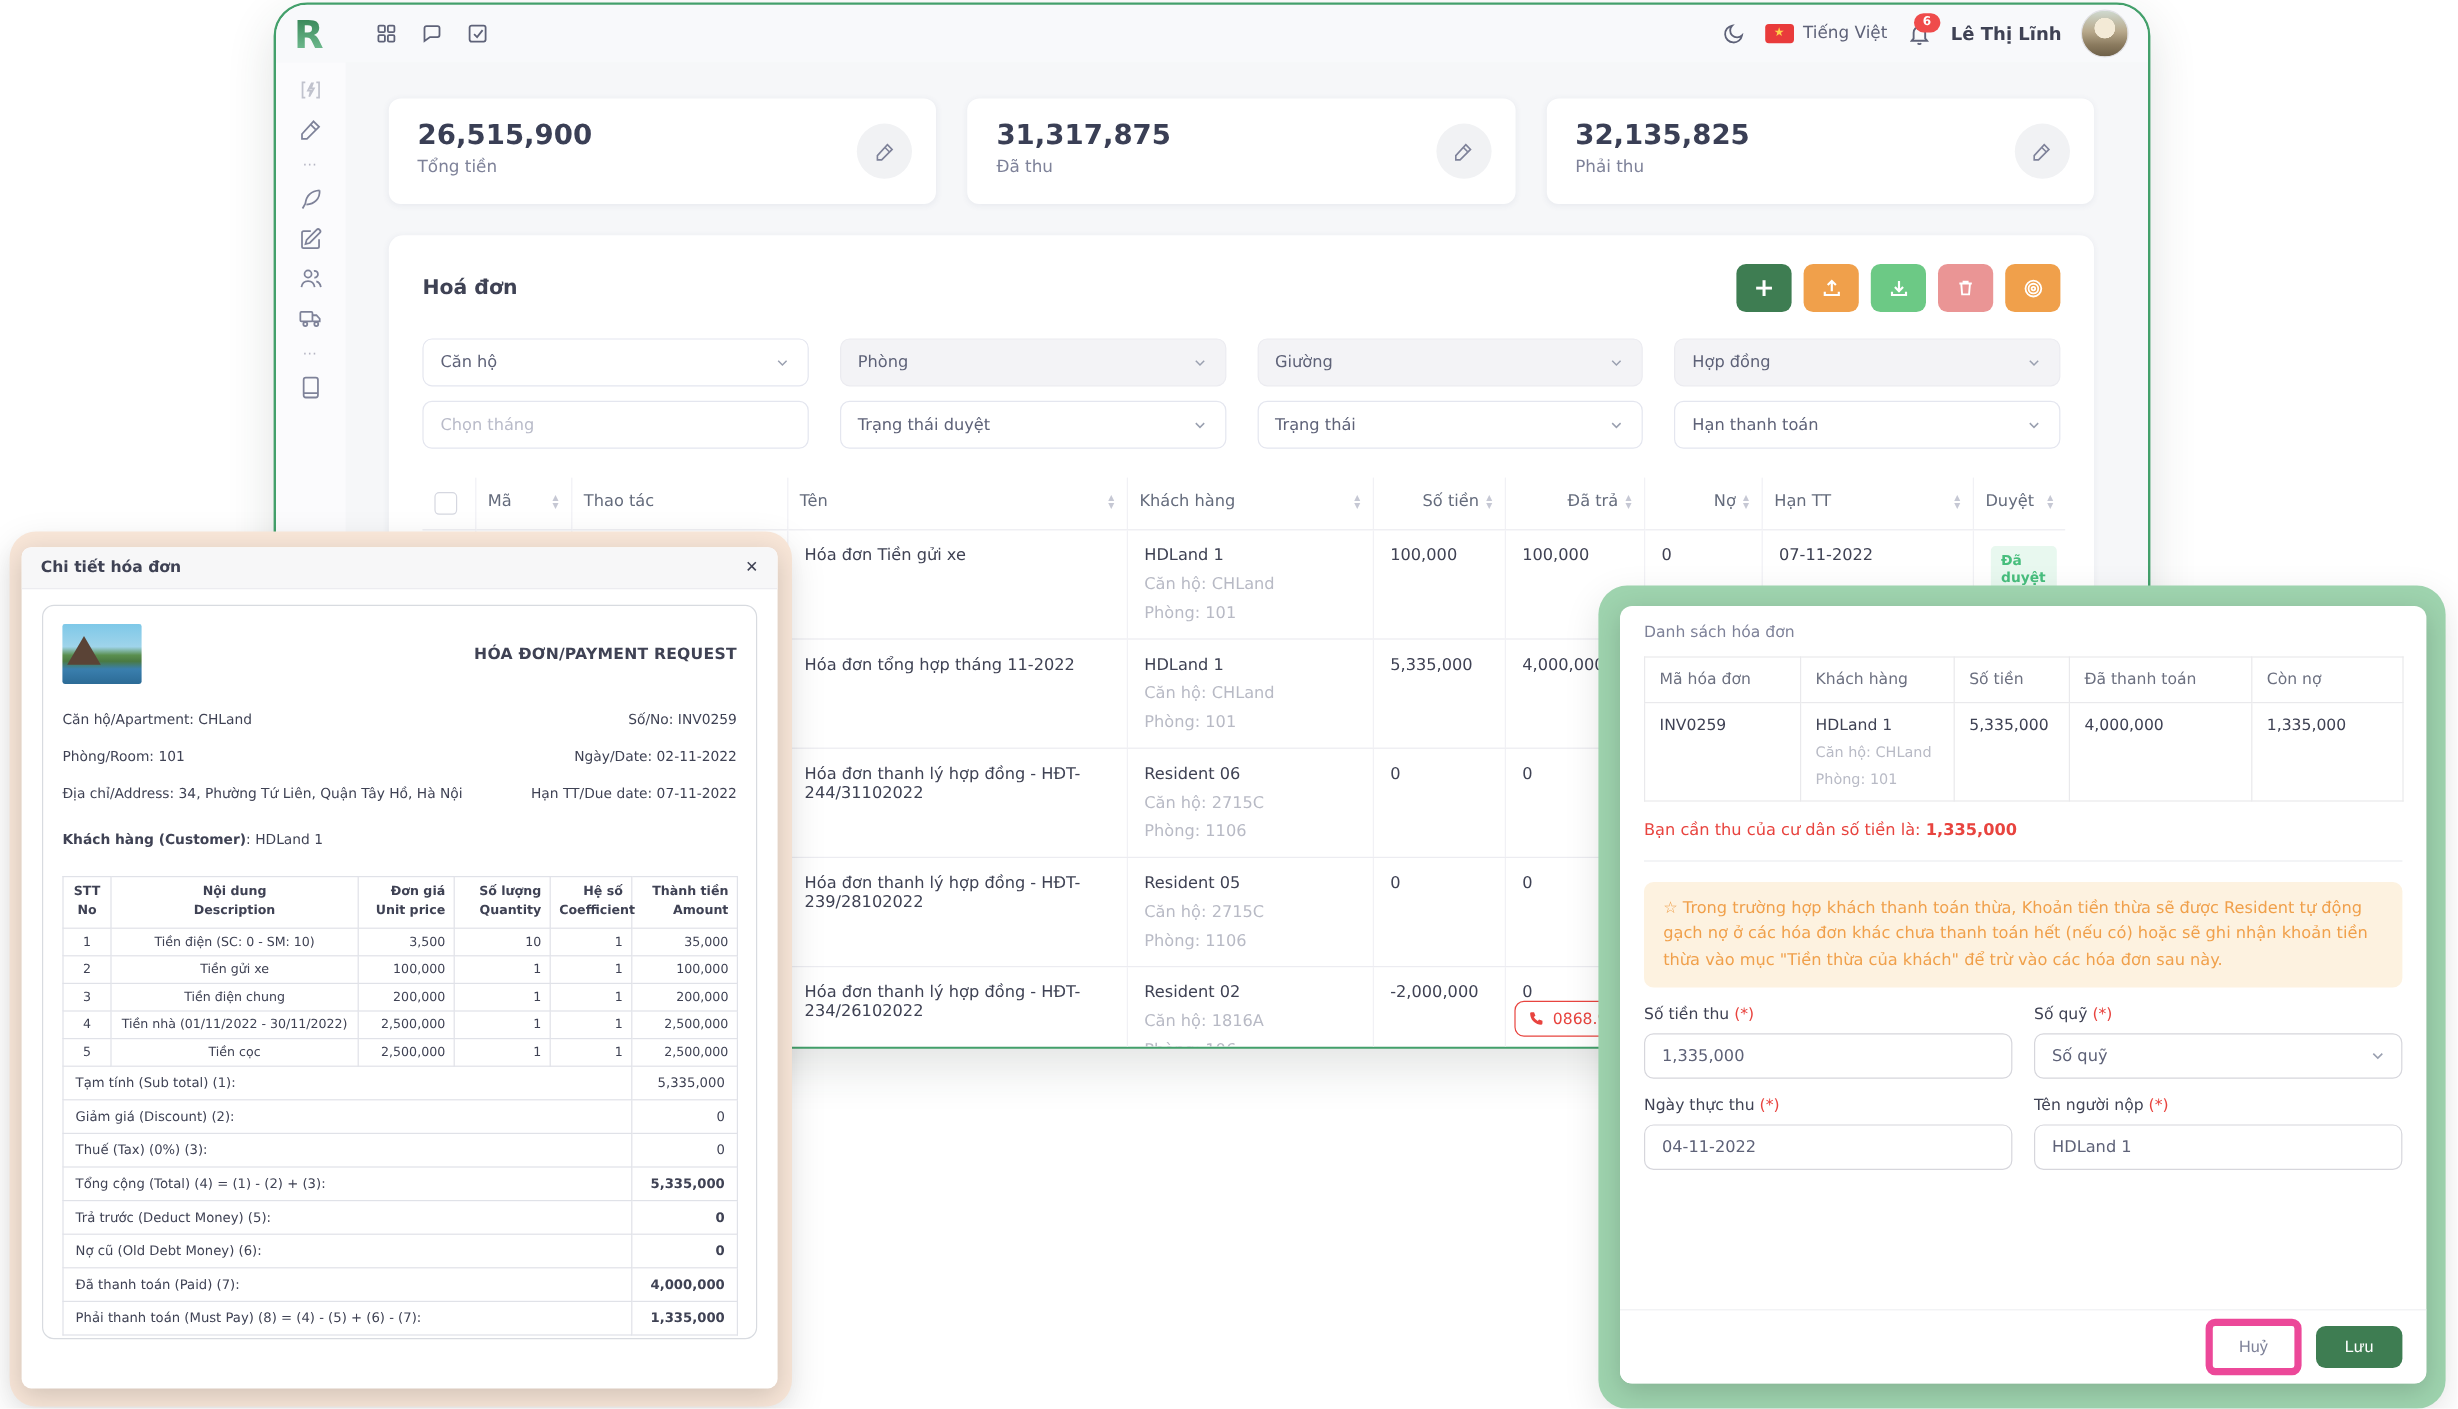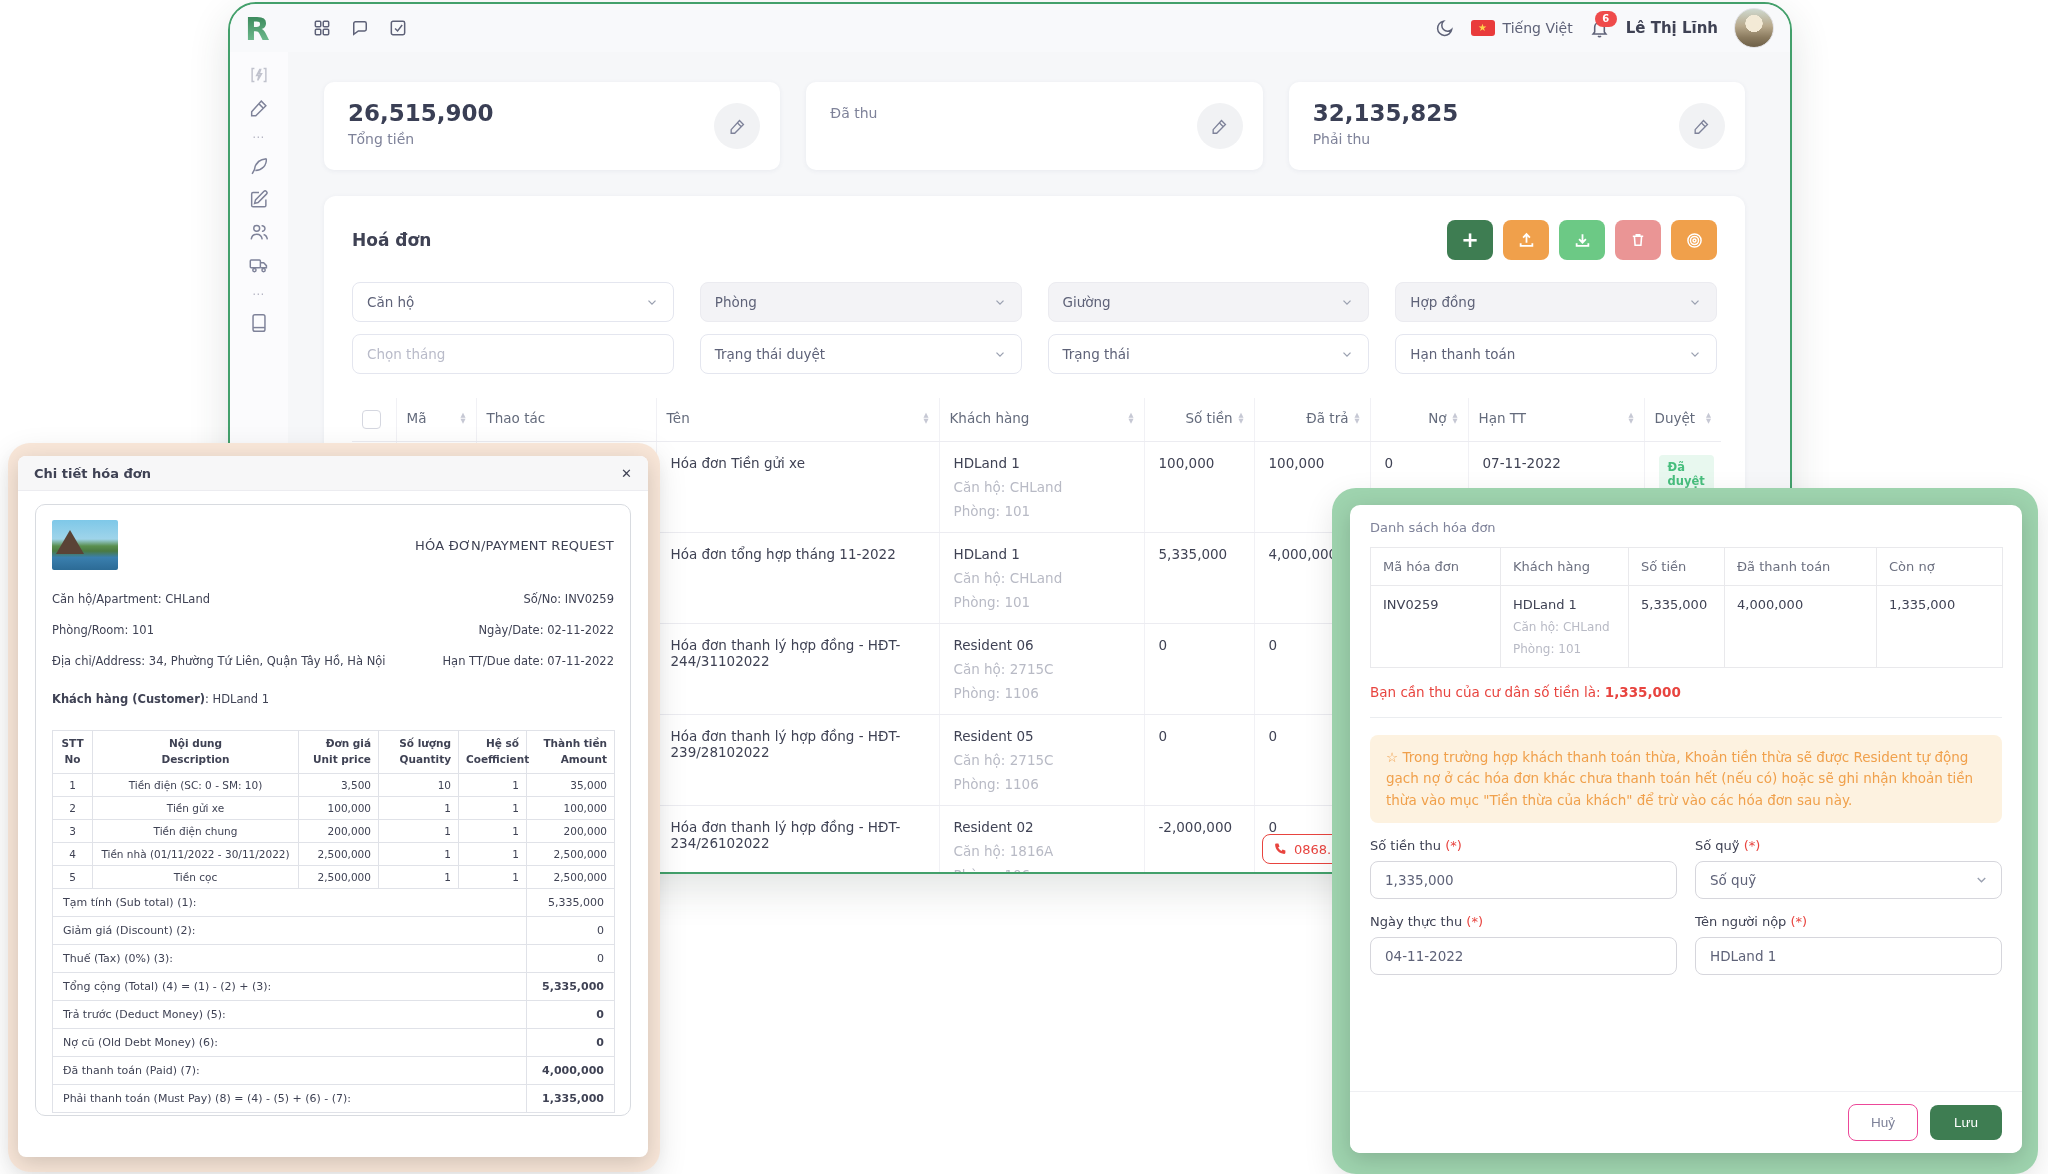--- a/index.html
+++ b/index.html
@@ -102,21 +102,21 @@
   .dm-title{font-size:13px;font-weight:bold;color:#3f4254;}
   .dm-close{font-size:13px;color:#3f4254;cursor:pointer;}
   .dm-body{padding:13px 17px;}
   .inv-box{border:1px solid #d8dbe0;border-radius:10px;padding:15px 16px;height:612px;box-sizing:border-box;
     overflow:hidden;font-size:11.5px;color:#3f4254;}
   .inv-head{display:flex;justify-content:space-between;align-items:center;margin-bottom:22px;}
   .thumb{width:66px;height:50px;border-radius:2px;overflow:hidden;position:relative;
     background:linear-gradient(180deg,#7ec8e8 0%,#9fd4ea 38%,#5a8f4f 52%,#4a7a42 62%,#3a7fae 75%,#2c6b96 100%);}
   .thumb:before{content:"";position:absolute;left:4px;top:10px;width:0;height:0;
     border-left:14px solid transparent;border-right:14px solid transparent;border-bottom:24px solid #5a4336;}
-  .doc-title{font-size:13px;font-weight:normal;letter-spacing:.2px;}
+  .doc-title{font-size:13px;font-weight:bold;letter-spacing:.2px;}
   .inv-row{display:flex;justify-content:space-between;margin-bottom:17px;}
   .inv-customer{margin-top:24px;margin-bottom:24px;}
   .bold{font-weight:bold;}
   table.items{width:100%;border-collapse:collapse;font-size:10.5px;table-layout:fixed;}
   table.items th,table.items td{border:1px solid #e0e2e8;padding:5px 7px;box-sizing:border-box;color:#3f4254;}
   table.items th{font-weight:bold;line-height:1.5;}
   .ct{text-align:center;margin-left:17px;}
   .rt{text-align:right;}
   table.totals{width:100%;border-collapse:collapse;font-size:11px;table-layout:fixed;}
   table.totals td{border:1px solid #e0e2e8;border-top:none;padding:7px 10px;box-sizing:border-box;}
@@ -143,21 +143,21 @@
   .req{color:#e8443f;}
   .pm-input{width:100%;height:38px;border:1px solid #d6d6dc;border-radius:8px;padding:0 14px;font-size:13.5px;
     color:#5e6278;box-sizing:border-box;font-family:inherit;background:#fff;outline:none;}
   .pm-select{width:100%;height:38px;border:1px solid #d6d6dc;border-radius:8px;padding:0 12px 0 14px;font-size:13.5px;
     color:#5e6278;box-sizing:border-box;display:flex;align-items:center;justify-content:space-between;cursor:pointer;}
   .full{grid-column:1 / span 2;}
   .pm-textarea{width:100%;height:84px;border:1px solid #d6d6dc;border-radius:8px;padding:10px 14px;font-size:13.5px;
     color:#5e6278;box-sizing:border-box;resize:none;font-family:inherit;outline:none;}
   .pm-footer{position:absolute;left:0;right:0;bottom:0;height:62px;border-top:1px solid #eff0f3;
     display:flex;align-items:center;justify-content:flex-end;gap:12px;padding:0 20px;box-sizing:border-box;background:#fff;}
-  .btn-cancel{padding:10px 22px;border:1px solid #ec4899;border-radius:8px;background:#fff;color:#7e8299;
+  .btn-cancel{padding:10px 22px;border:6px solid #ec4899;border-radius:8px;background:#fff;color:#7e8299;
     font-size:13.5px;cursor:pointer;}
   .btn-save{padding:10px 24px;border:none;border-radius:8px;background:#3e7d52;color:#fff;font-size:13.5px;cursor:pointer;}
 </style>
 </head>
 <body>
 
 <div class="canvas">
 
   <div class="main-window">
 
@@ -275,20 +275,21 @@
           <div class="stat-value">26,515,900</div>
           <div class="stat-label">Tổng tiền</div>
           <div class="stat-icon">
             <svg width="19" height="19" viewBox="0 0 24 24" fill="none" stroke="currentColor" stroke-width="1.7">
               <path d="M14.5 4.5l5 5L8.5 20.5H4v-4.5L14.5 4.5z"></path>
                 <path d="M12 7.5l4.5 4.5"></path>
               </svg>
           </div>
         </div>
         <div class="stat-card">
+          <div class="stat-value">31,317,875</div>
           <div class="stat-label">Đã thu</div>
           <div class="stat-icon">
             <svg width="19" height="19" viewBox="0 0 24 24" fill="none" stroke="currentColor" stroke-width="1.7">
               <path d="M14.5 4.5l5 5L8.5 20.5H4v-4.5L14.5 4.5z"></path>
                 <path d="M12 7.5l4.5 4.5"></path>
               </svg>
           </div>
         </div>
         <div class="stat-card">
           <div class="stat-value">32,135,825</div>

